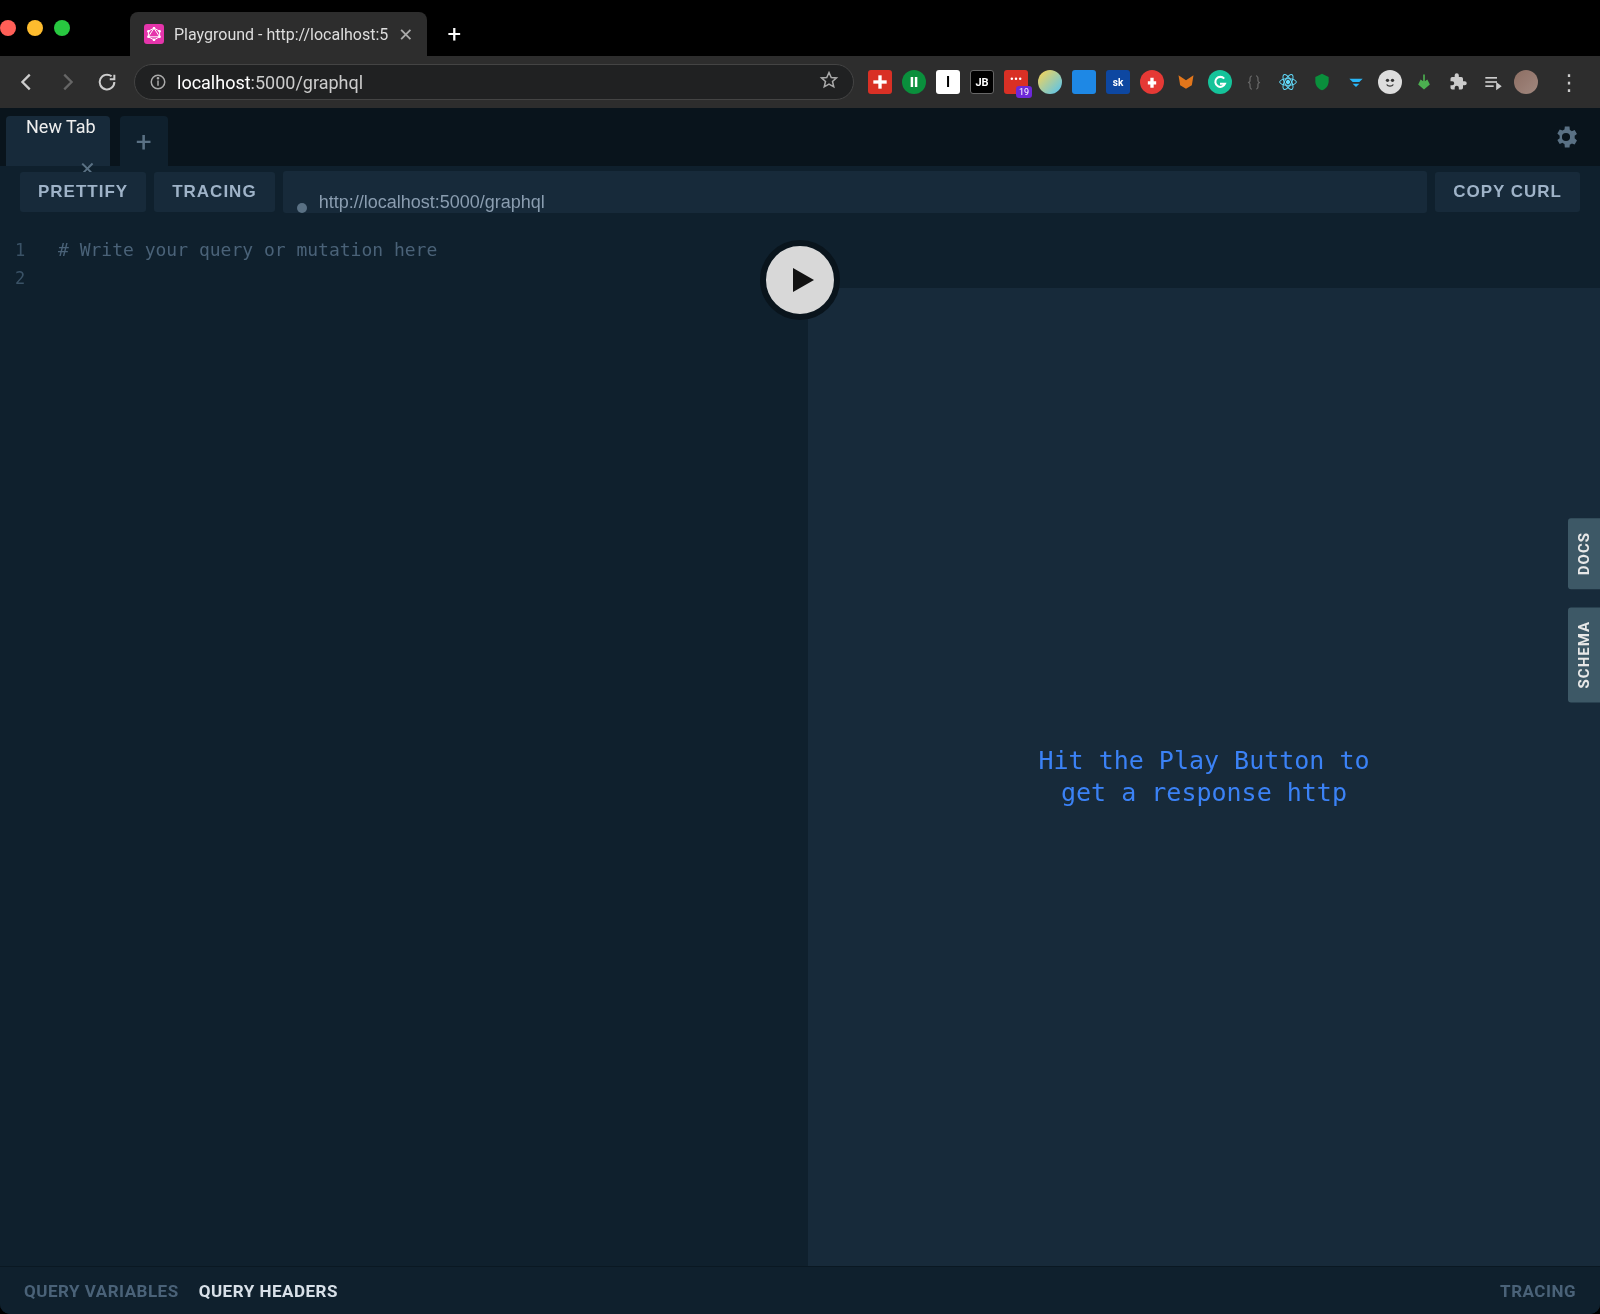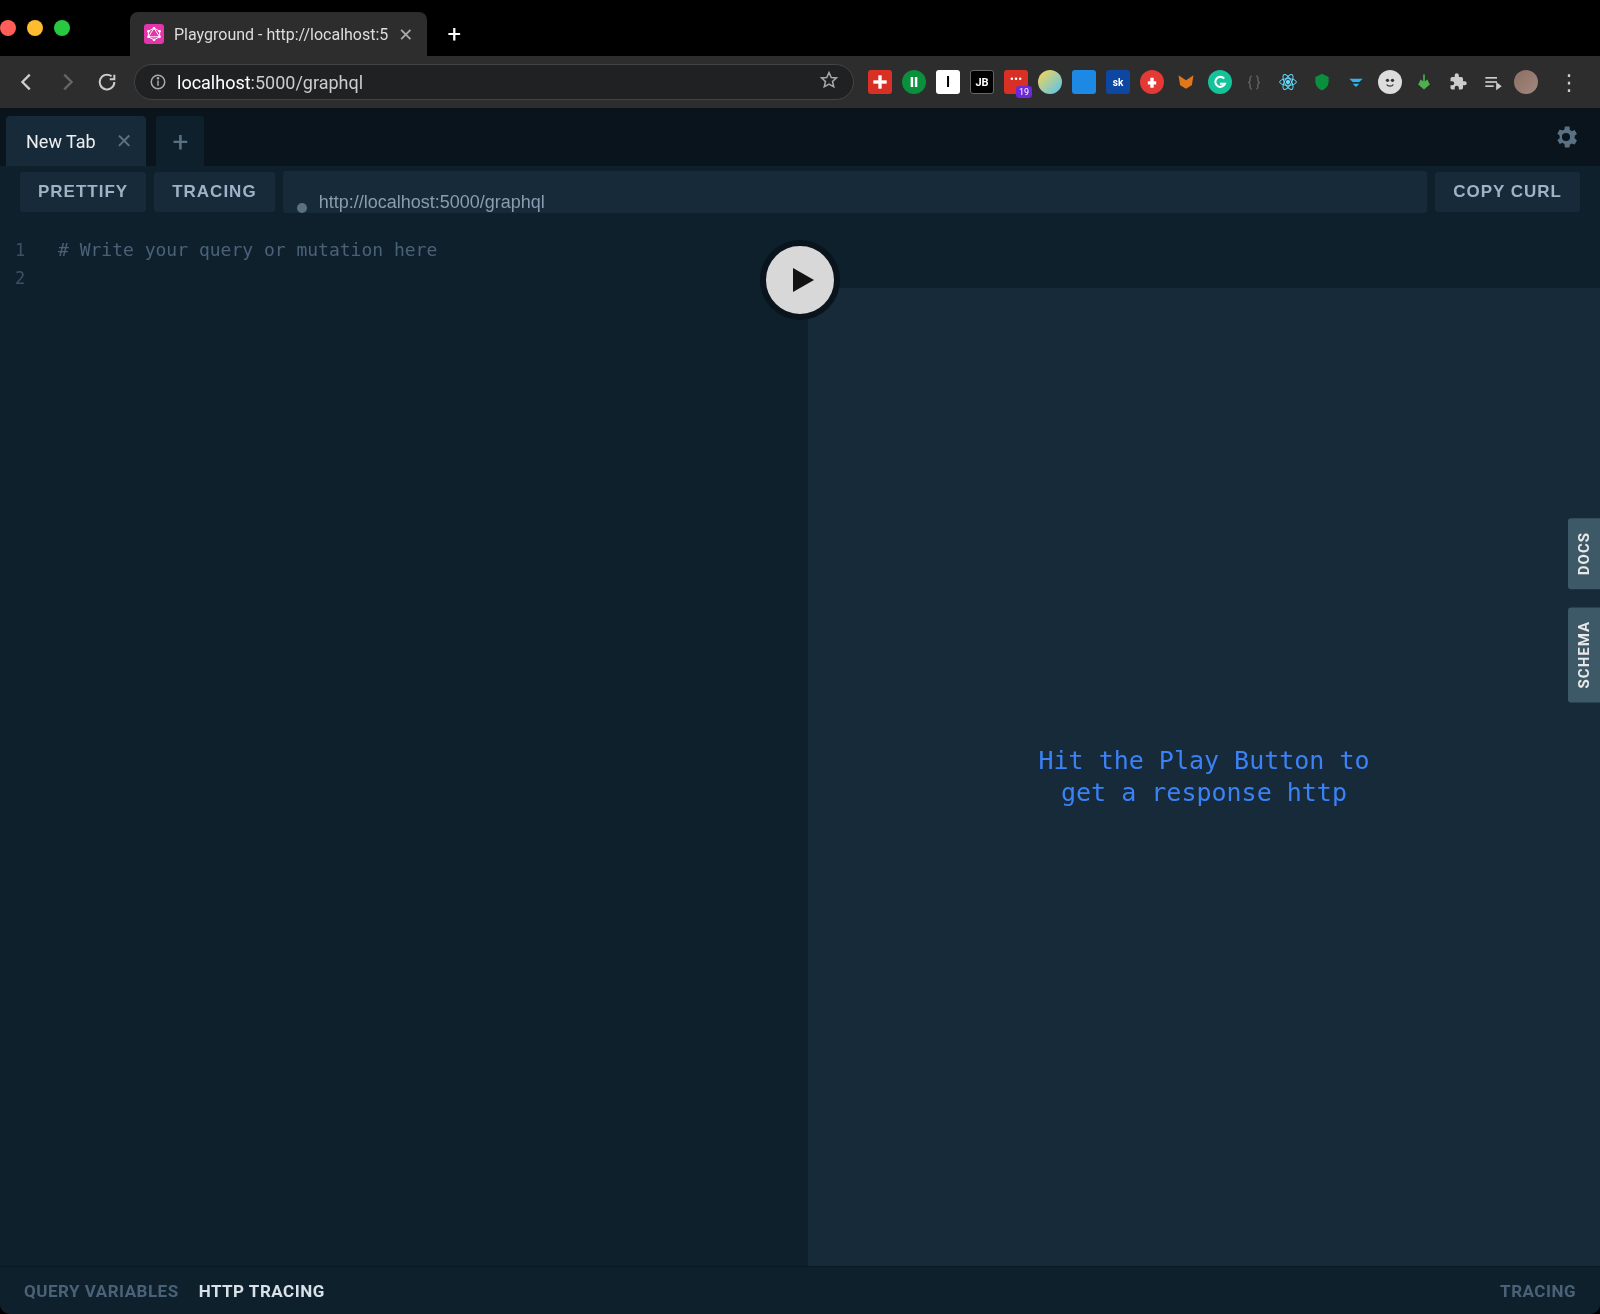--- a/index.html
+++ b/index.html
@@ -37,21 +37,21 @@
   .ext-icons { display: flex; gap: 10px; align-items: center; }
   .ext-icon { width: 24px; height: 24px; border-radius: 3px; display: flex; align-items: center; justify-content: center; font-size: 11px; color: #fff; position: relative; cursor:pointer;}
   .ext-icon svg { width: 20px; height: 20px; }
   .ext-badge { position: absolute; bottom: -4px; right: -4px; background: #6d28d9; color: #fff; font-size: 9px; padding: 1px 3px; border-radius: 3px; }
   .menu-dots { color: #ccc; font-size: 22px; cursor: pointer; padding: 0 6px;}
   
   
   .app { flex: 1; background: #0f202d; display: flex; flex-direction: column; position: relative; overflow: hidden;}
   
   .app-tabs { height: 58px; background: #09141c; display: flex; align-items: stretch; padding: 0; }
-  .app-tab { background: #172a3a; display: flex; align-items: center; padding: 0 14px 0 20px; gap: 20px; margin: 8px 4px 0 6px; border-radius: 4px 4px 0 0; }
+  .app-tab { background: #172a3a; display: flex; align-items: flex-end; padding: 0 14px 0 20px; gap: 20px; margin: 8px 4px 0 6px; border-radius: 4px 4px 0 0; flex-direction: column; }
   .app-tab .label { color: #eee; font-size: 18px; }
   .app-tab .close { color: #5a7184; font-size: 20px; cursor: pointer; }
   .add-app-tab { background: #0f202d; display: flex; align-items: center; justify-content: center; width: 48px; margin: 8px 0 0 6px; border-radius: 4px 4px 0 0;}
   .add-app-tab .plus { color: #5a7184; font-size: 28px; cursor: pointer; }
   .app-tabs .spacer { flex: 1; }
   .settings-btn { display: flex; align-items: center; padding: 0 20px; cursor: pointer;}
   .settings-btn svg { fill: #5a7184; width: 28px; height: 28px; }
   
   .action-bar { height: 52px; background: transparent; display: flex; align-items: center; padding: 8px 20px; gap: 8px; }
   .action-btn { background: #172a3a; color: #9fb3c8; font-size: 17px; font-weight: 600; letter-spacing: 1px; padding: 10px 18px; border-radius: 3px; cursor: pointer; border: none;}
@@ -285,19 +285,19 @@
       </div>
 
       <div class="side-tabs">
         <div class="side-tab">DOCS</div>
         <div class="side-tab">SCHEMA</div>
       </div>
     </div>
 
     <div class="bottom-bar">
       <div class="bottom-tab">QUERY VARIABLES</div>
-      <div class="bottom-tab active">HTTP TRACING</div>
+      <div class="bottom-tab active">QUERY HEADERS</div>
       <div class="spacer"></div>
       <div class="bottom-tab">TRACING</div>
     </div>
 
   </div>
 </div>
 
 </body></html>

